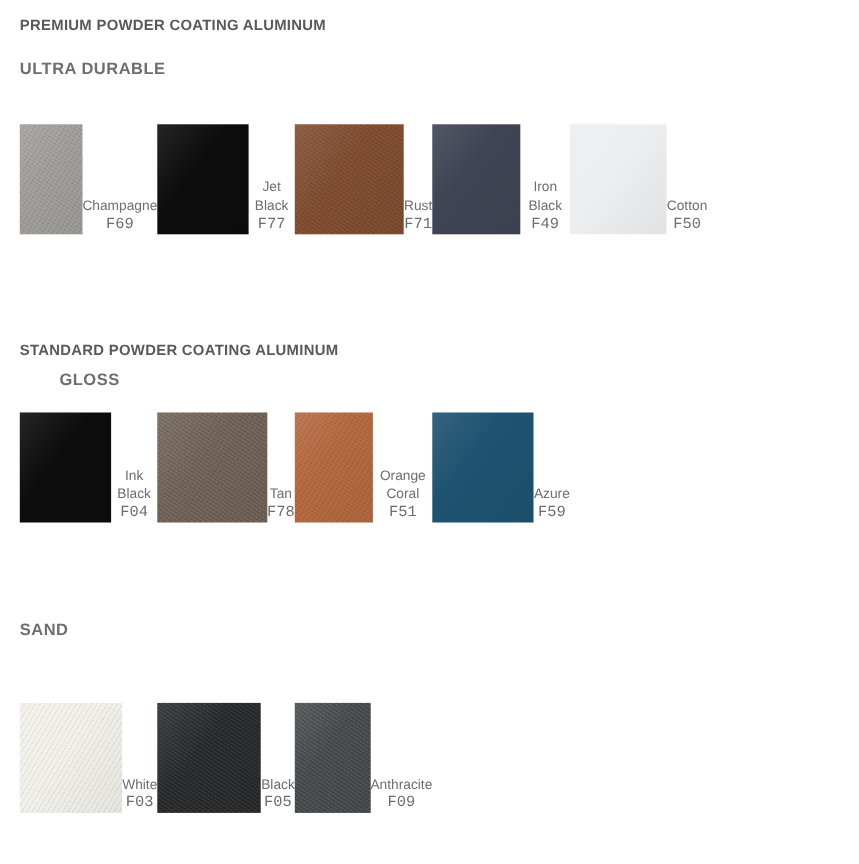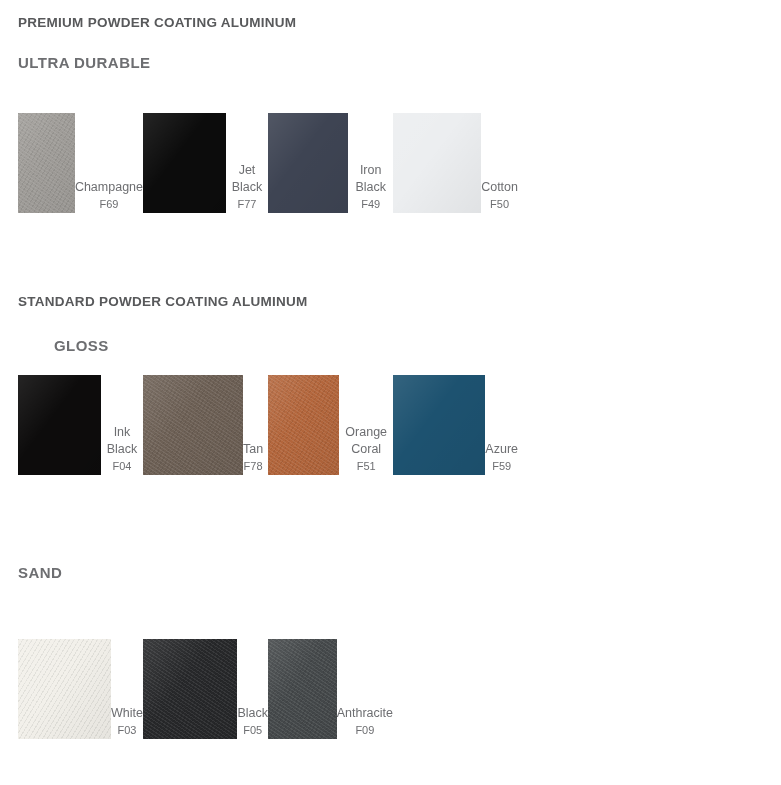--- a/index.html
+++ b/index.html
@@ -30,21 +30,21 @@
   }
   .group-title {
     font-size: 15px;
     font-weight: bold;
     letter-spacing: 0.03em;
     color: #6d6e71;
     text-transform: uppercase;
   }
   .sec1-title { position: absolute; left: 18px; top: 15px; }
   .grp1-title { position: absolute; left: 18px; top: 54px; }
-  .sec2-title { position: absolute; left: 18px; top: 294px; }
+  .sec2-title { position: absolute; left: 18px; top: 311px; }
   .grp2-title { position: absolute; left: 18px; top: 337px; margin-left: 36px; }
   .grp3-title { position: absolute; left: 18px; top: 564px; }
 
   .swatch-row {
     position: absolute;
     left: 18px;
     display: flex;
     gap: 0px;
   }
   .row-ultra  { top: 98px; }
@@ -84,42 +84,47 @@
   .chip-caption {
     margin-top: 11px;
     text-align: center;
     font-size: 12.5px;
     line-height: 17px;
     color: #6d6e71;
     font-family: "Liberation Sans", sans-serif;
   }
   .chip-code {
     display: block;
-    font-size: 11px;
+    font-size: 14px;
     line-height: 17px;
     color: #6d6e71;
+    font-family: Liberation Mono, monospace;
   }
 </style>
 </head>
 <body>
 
 <div class="page">
 
   <div class="section-title sec1-title">PREMIUM POWDER COATING ALUMINUM</div>
 
   <div class="group-title grp1-title">ULTRA DURABLE</div>
 
   <div class="swatch-row row-ultra">
       <div class="swatch-cell">
         <div class="chip tex" style="background: rgb(159, 156, 152);"></div>
         <div class="chip-caption">Champagne<span class="chip-code">F69</span></div>
       </div>
       <div class="swatch-cell">
         <div class="chip" style="background: rgb(12, 12, 12);"></div>
         <div class="chip-caption">Jet Black<span class="chip-code">F77</span></div>
+      </div>
+      <div class="swatch-cell">
+        <div class="chip tex" style="background: rgb(126, 74, 45);"></div>
+        <div class="chip-caption">Rust<span class="chip-code">F71</span></div>
       </div>
       <div class="swatch-cell">
         <div class="chip" style="background: rgb(62, 68, 83);"></div>
         <div class="chip-caption">Iron Black<span class="chip-code">F49</span></div>
       </div>
       <div class="swatch-cell">
         <div class="chip" style="background: rgb(236, 238, 240);"></div>
         <div class="chip-caption">Cotton<span class="chip-code">F50</span></div>
       </div>
     </div>

